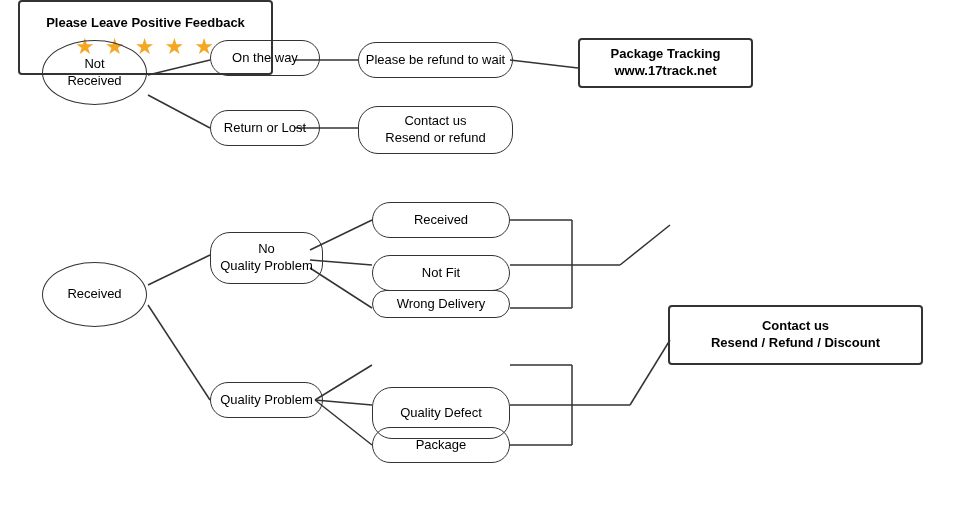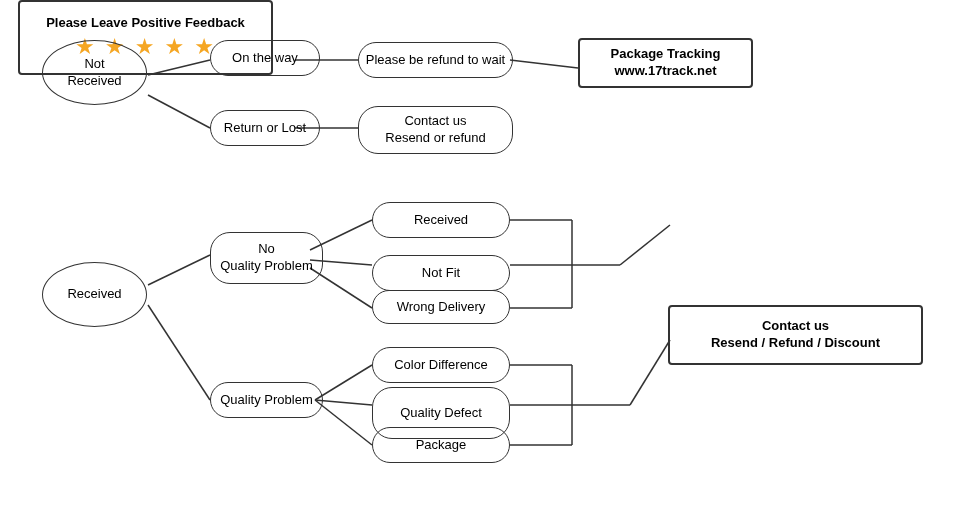--- a/index.html
+++ b/index.html
@@ -131,30 +131,29 @@
 
   <div class="node oval" style="left:42px; top:262px; width:105px; height:65px;">Received</div>
 
   <div class="node rounded-rect" style="left:210px; top:232px; width:113px; height:52px; white-space:pre-line;">No
 Quality Problem</div>
 
   <div class="node rounded-rect" style="left:372px; top:202px; width:138px; height:36px;">Received</div>
 
   <div class="node rounded-rect" style="left:372px; top:247px; width:138px; height:36px;margin-top:8px;">Not Fit</div>
 
-  <div class="node rounded-rect" style="left:372px; top:290px; width:138px; height:34px;">Wrong Delivery</div>
+  <div class="node rounded-rect" style="left:372px; top:290px; width:138px; height:28px;">Wrong Delivery</div>
 
   <div class="feedback-box" style="left:668px; top:185px; width:255px; height:75px; padding:6px;">
     <div style="font-weight:bold; font-size:13px; margin-bottom:4px;">Please Leave Positive Feedback</div>
     <div class="stars">★ ★ ★ ★ ★</div>
   </div>
 
   <div class="node rounded-rect" style="left:210px; top:382px; width:113px; height:36px;">Quality Problem</div>
 
-  <div class="node rounded-rect" style="left:372px; top:347px; width:138px; height:36px;">Color Difference</div>
 
   <div class="node rounded-rect" style="left:372px; top:387px; width:138px; height:52px;">Quality Defect</div>
 
   <div class="node rounded-rect" style="left:372px; top:427px; width:138px; height:36px;">Package</div>
 
   <div class="node rect" style="left:668px; top:305px; width:255px; height:60px; white-space:pre-line; font-weight:bold;">Contact us
 Resend / Refund / Discount</div>
 
 </div>
 

